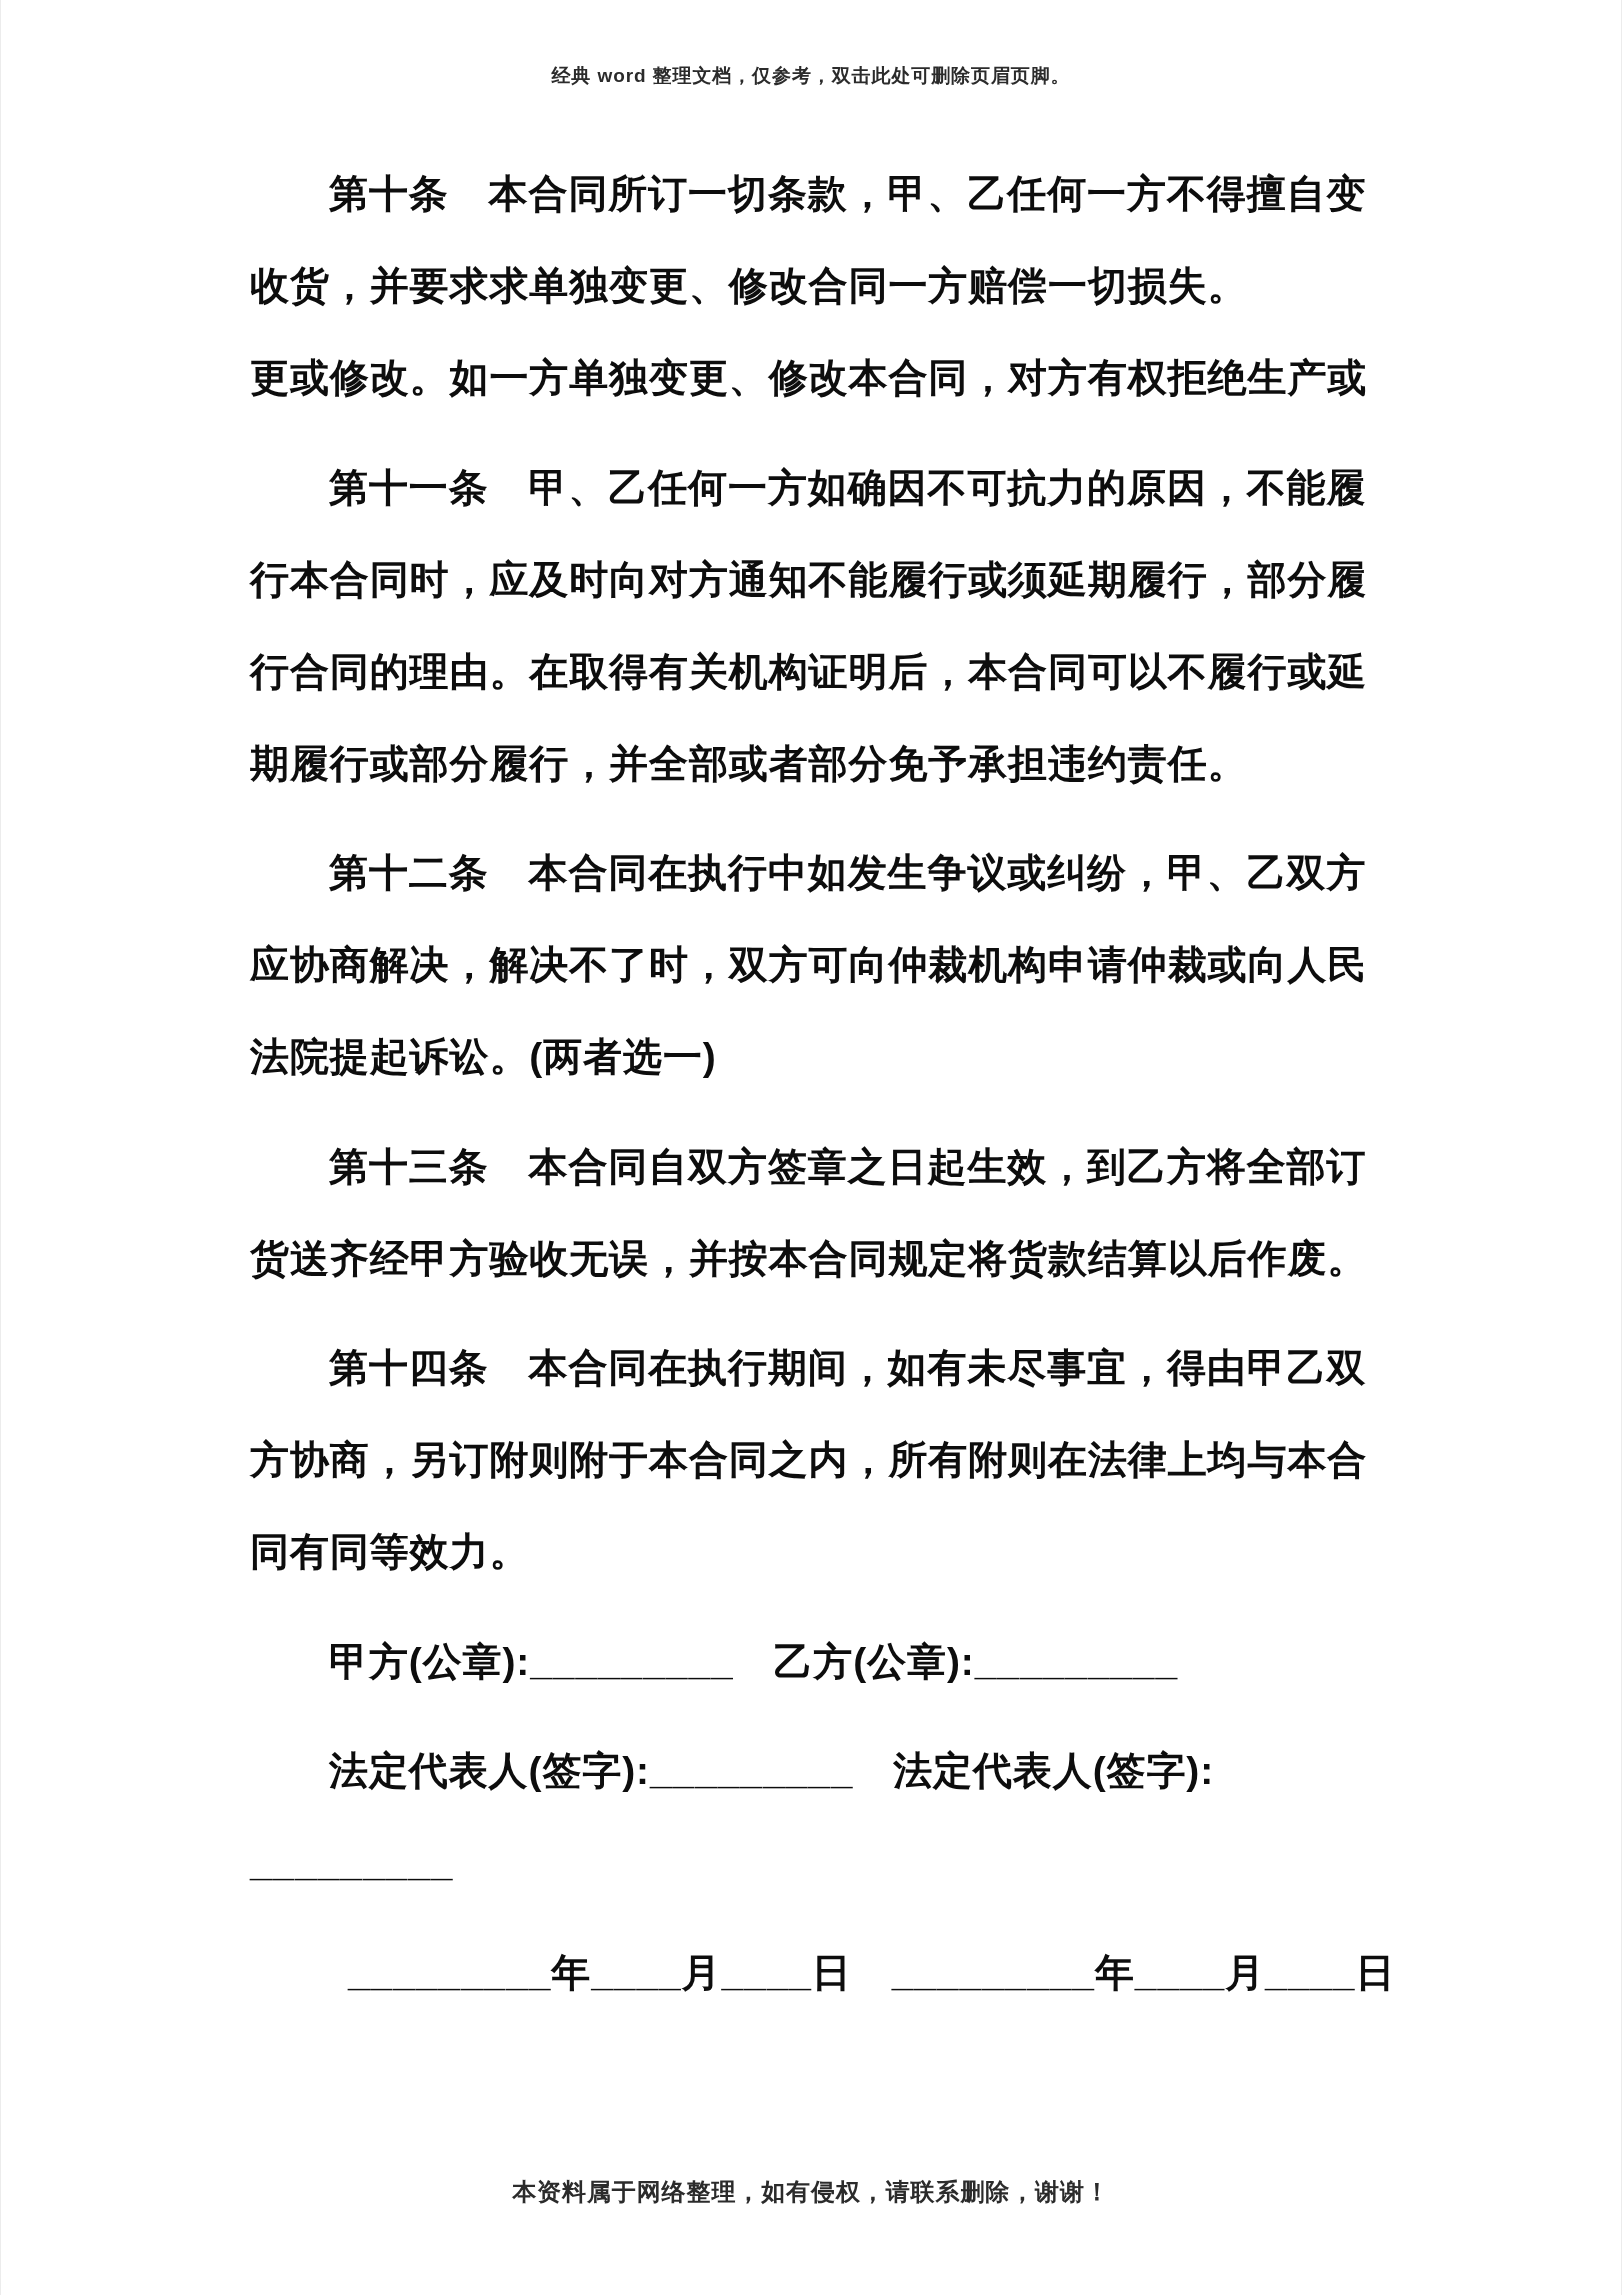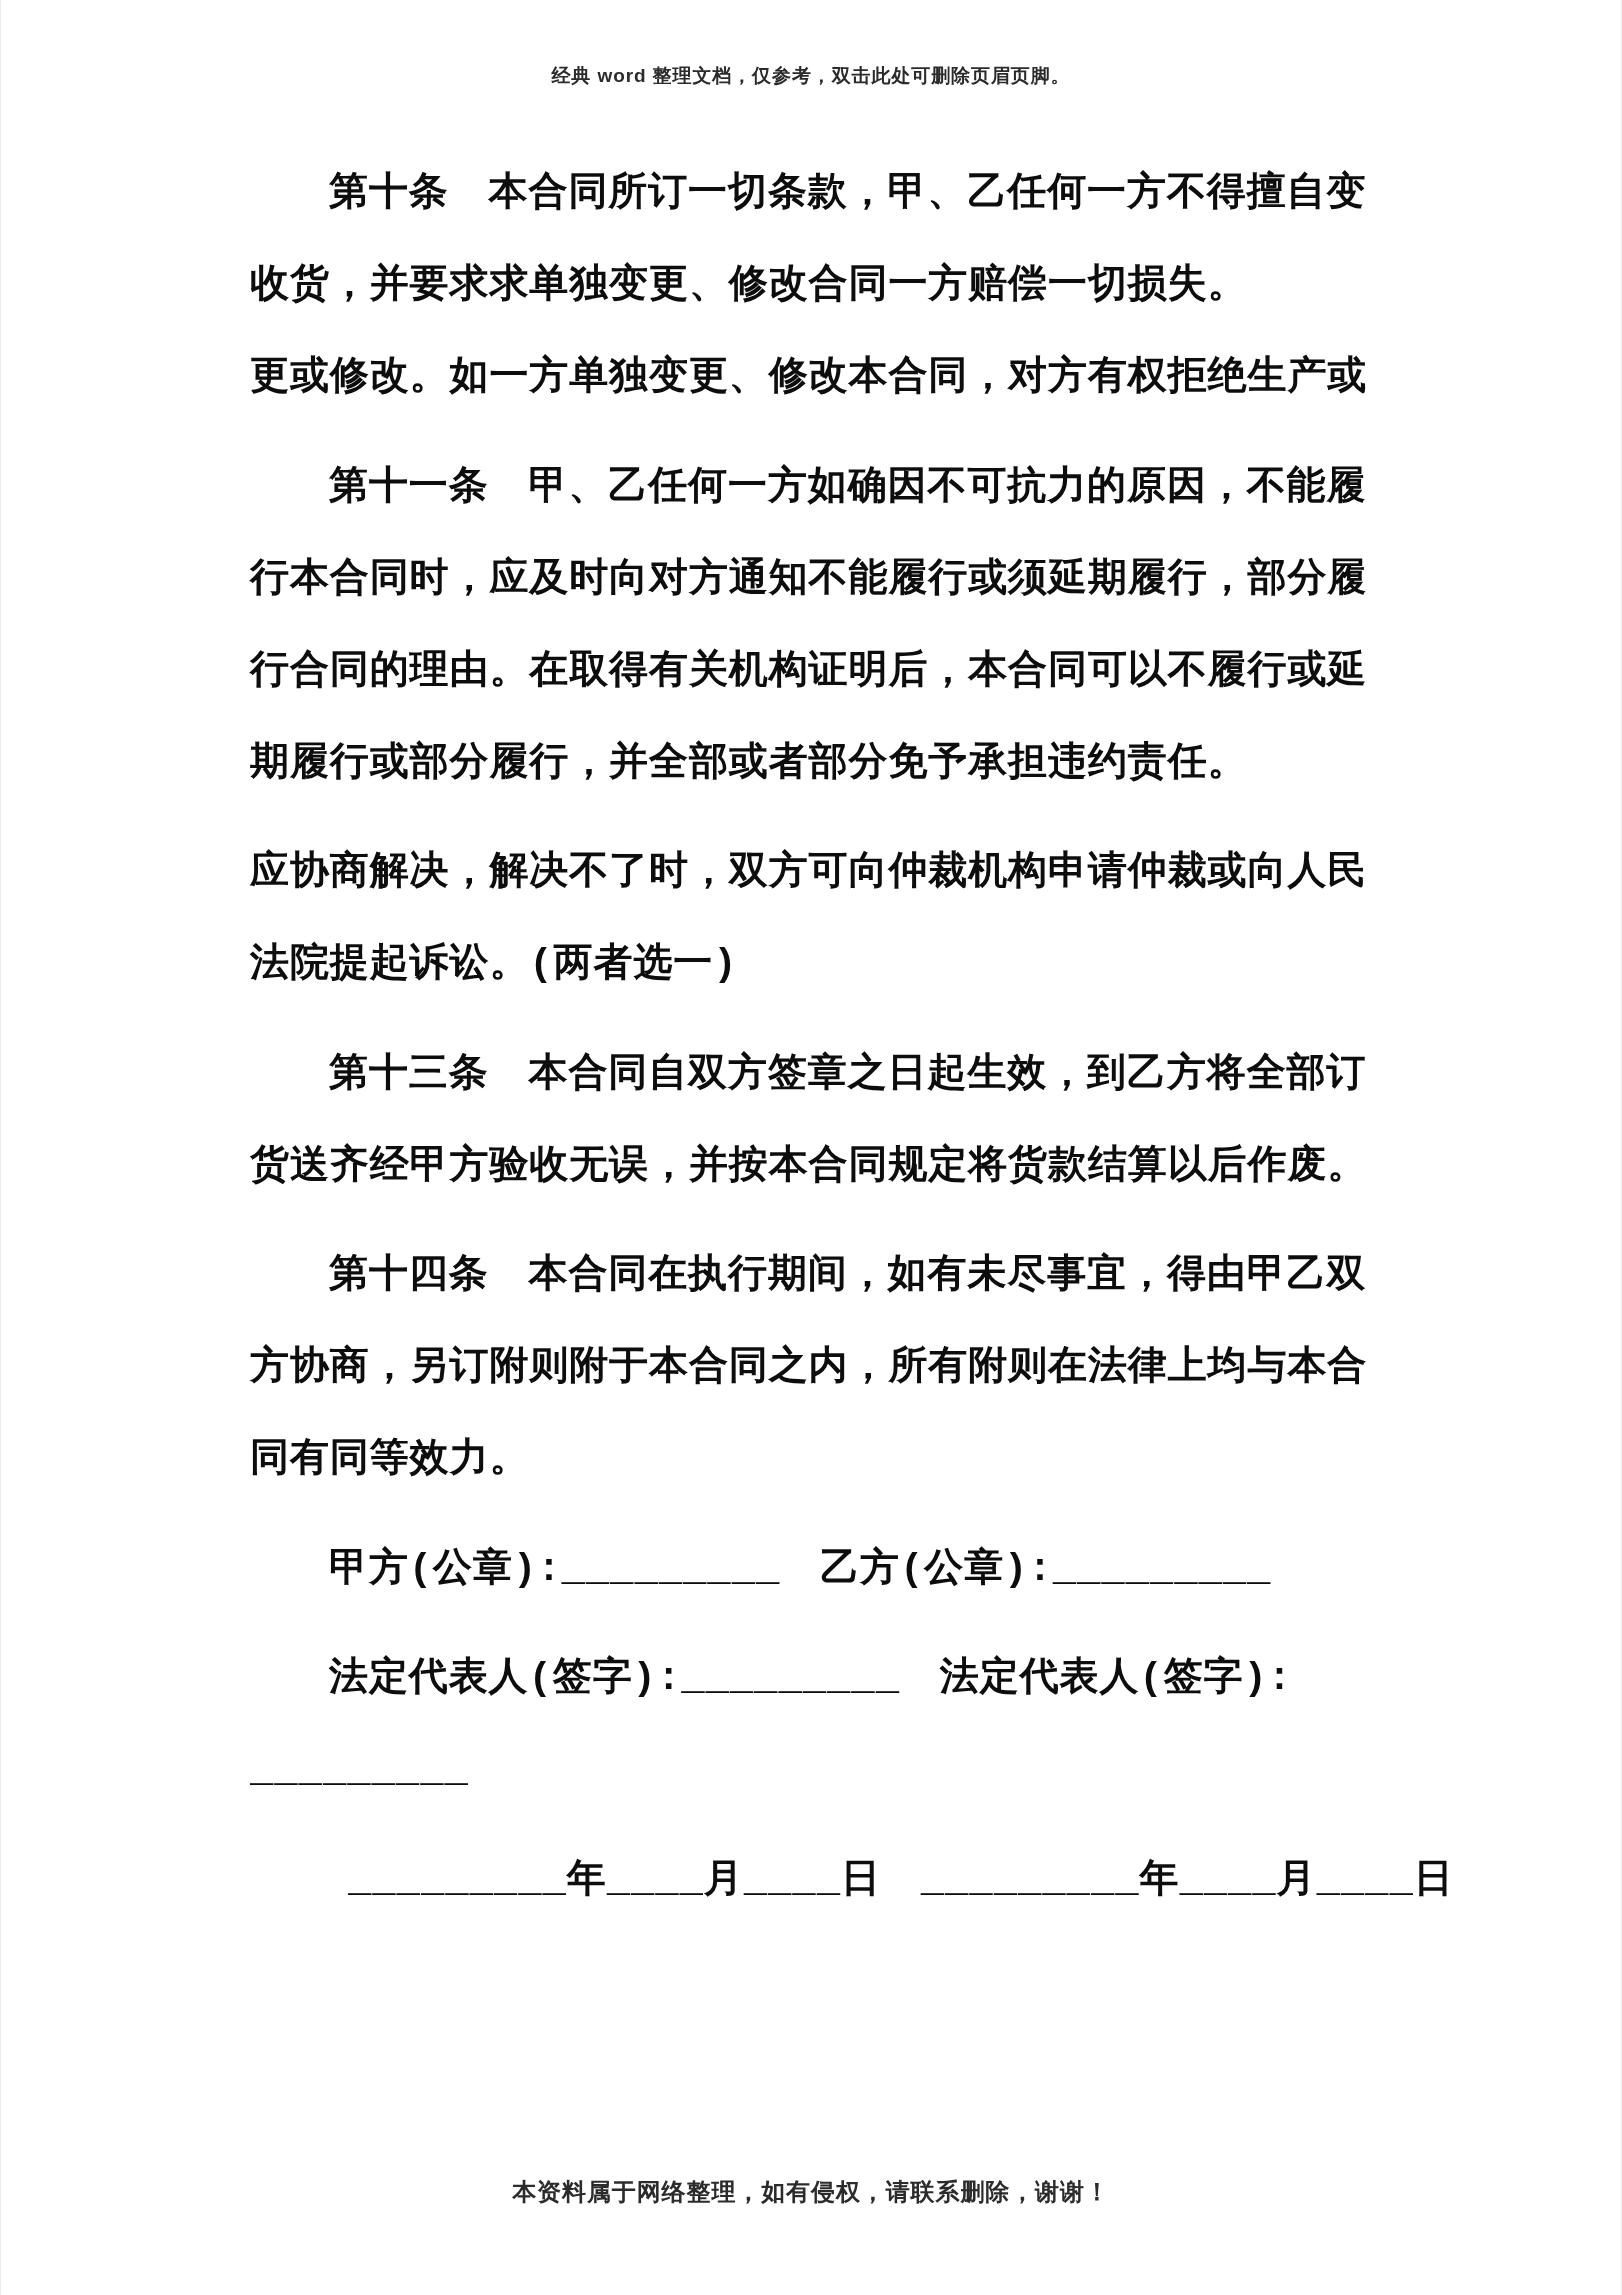--- a/index.html
+++ b/index.html
@@ -25,21 +25,20 @@
     font-size:19px;
     letter-spacing:0.9px;
     color:#2b2b2b;
     font-weight:bold;
   }
   .content{
     position:absolute;
     left:249px;
     top:148px;
     width:1135px;
-    font-family:Liberation Mono, monospace;
   }
   .para{
     font-size:39px;
     font-weight:bold;
     color:#0d0d0d;
     margin:0 0 17.5px 0;
   }
   .line{
     line-height:92px;
     white-space:nowrap;
@@ -76,20 +75,21 @@
         <div class="line">收货，并要求求单独变更、修改合同一方赔偿一切损失。</div>
         <div class="line">更或修改。如一方单独变更、修改本合同，对方有权拒绝生产或</div>
       </div>
       <div class="para">
         <div class="line indent">第十一条　甲、乙任何一方如确因不可抗力的原因，不能履</div>
         <div class="line">行本合同时，应及时向对方通知不能履行或须延期履行，部分履</div>
         <div class="line">行合同的理由。在取得有关机构证明后，本合同可以不履行或延</div>
         <div class="line">期履行或部分履行，并全部或者部分免予承担违约责任。</div>
       </div>
       <div class="para">
+        <div class="line indent">第十二条　本合同在执行中如发生争议或纠纷，甲、乙双方</div>
         <div class="line">应协商解决，解决不了时，双方可向仲裁机构申请仲裁或向人民</div>
         <div class="line">法院提起诉讼。(两者选一)</div>
       </div>
       <div class="para">
         <div class="line indent">第十三条　本合同自双方签章之日起生效，到乙方将全部订</div>
         <div class="line">货送齐经甲方验收无误，并按本合同规定将货款结算以后作废。</div>
       </div>
       <div class="para">
         <div class="line indent">第十四条　本合同在执行期间，如有未尽事宜，得由甲乙双</div>
         <div class="line">方协商，另订附则附于本合同之内，所有附则在法律上均与本合</div>

